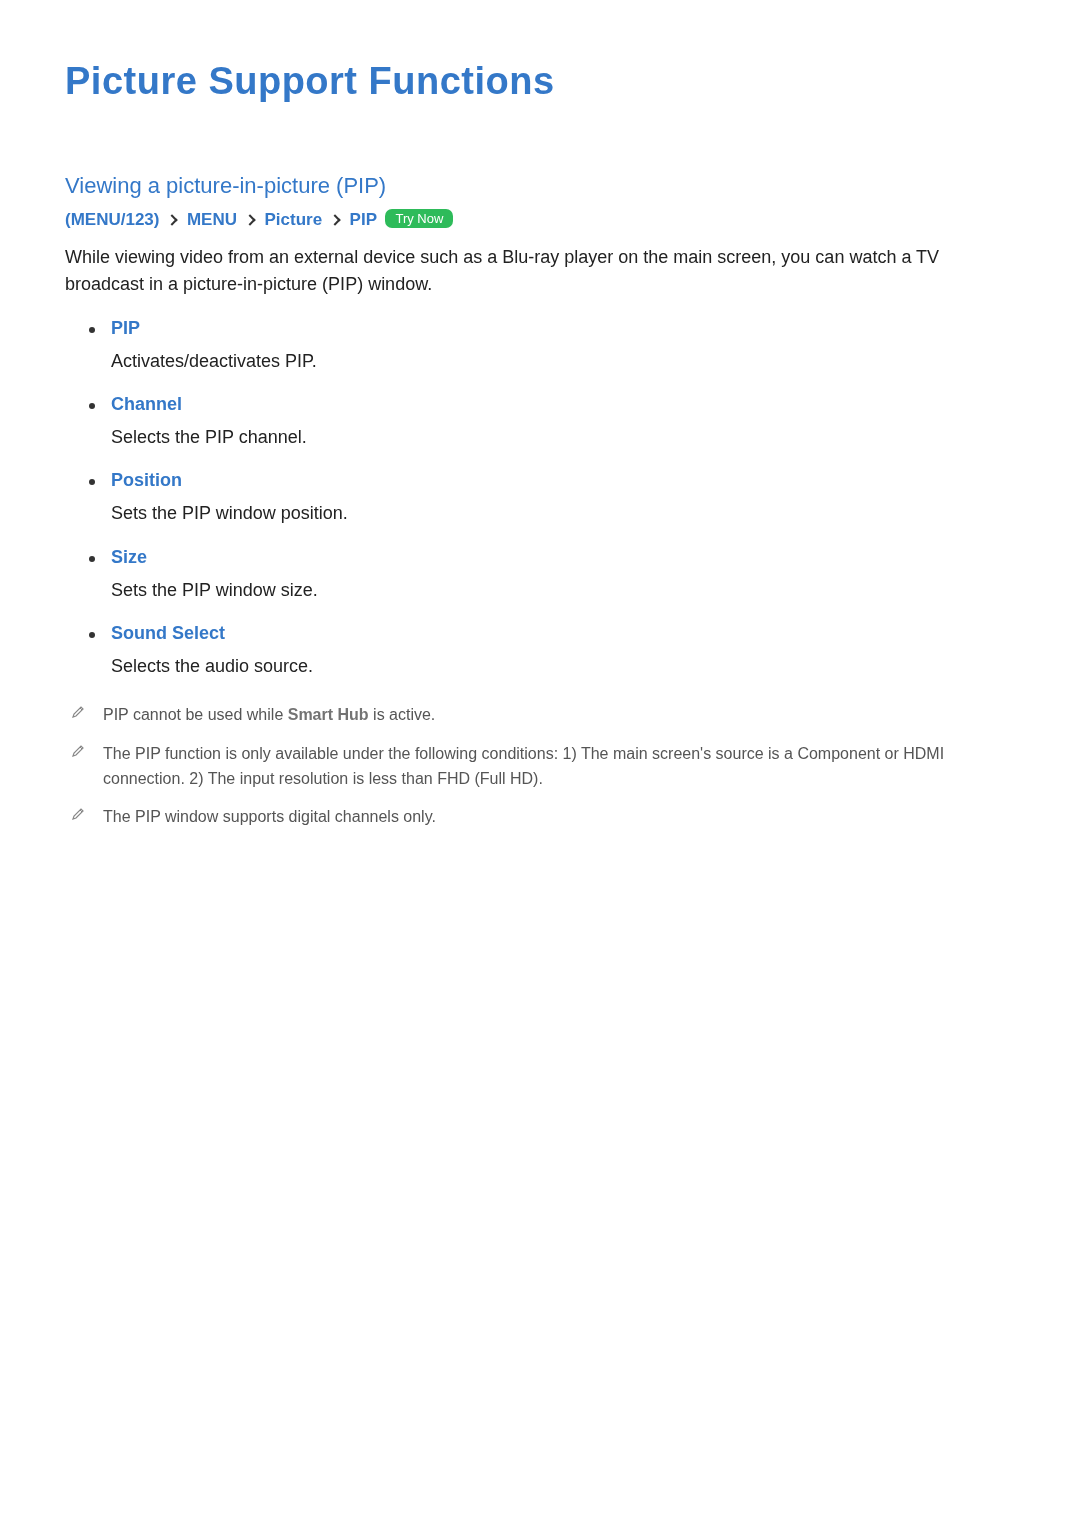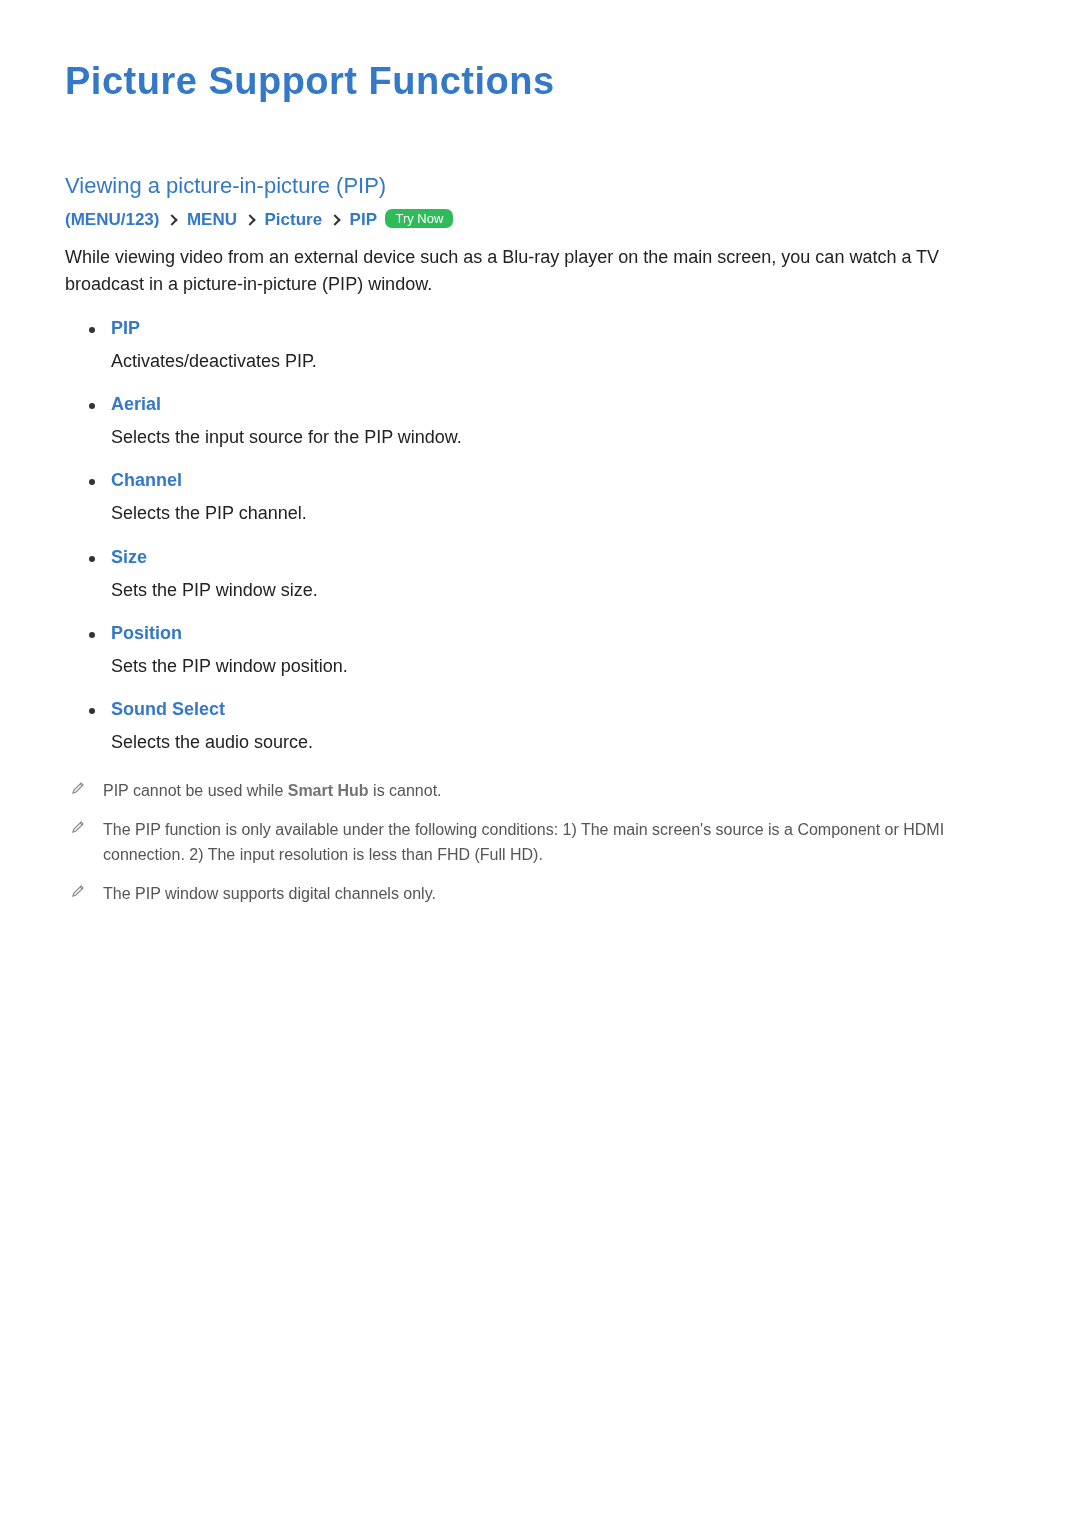--- a/index.html
+++ b/index.html
@@ -142,51 +142,47 @@
 </div>
 
 <p class="intro">While viewing video from an external device such as a Blu-ray player on the main screen, you can watch a TV broadcast in a picture-in-picture (PIP) window.</p>
 
 <ul class="setting-list">
   <li>
     <span class="setting-name">PIP</span>
     <span class="setting-desc">Activates/deactivates PIP.</span>
   </li>
   <li>
-    <span class="setting-name">Aerial</span>
-    <span class="setting-desc">Selects the input source for the PIP window.</span>
-  </li>
-  <li>
     <span class="setting-name">Channel</span>
     <span class="setting-desc">Selects the PIP channel.</span>
   </li>
   <li>
+    <span class="setting-name">Position</span>
+    <span class="setting-desc">Sets the PIP window position.</span>
+  </li>
+  <li>
     <span class="setting-name">Size</span>
     <span class="setting-desc">Sets the PIP window size.</span>
-  </li>
-  <li>
-    <span class="setting-name">Position</span>
-    <span class="setting-desc">Sets the PIP window position.</span>
   </li>
   <li>
     <span class="setting-name">Sound Select</span>
     <span class="setting-desc">Selects the audio source.</span>
   </li>
 </ul>
 
 <div class="notes">
   <div class="note-row">
     <span class="note-icon">
       <svg width="14" height="14" viewBox="0 0 14 14">
           <path d="M2 12 L3 9 L10 2 L12 4 L5 11 L2 12 Z" fill="none" stroke="#888" stroke-width="1.2"></path>
           <line x1="9" y1="3" x2="11" y2="5" stroke="#888" stroke-width="1"></line>
         </svg>
     </span>
     <span class="note-text">
-      <span>PIP cannot be used while </span><strong>Smart Hub</strong><span> is cannot.</span>
+      <span>PIP cannot be used while </span><strong>Smart Hub</strong><span> is active.</span>
     </span>
   </div>
   <div class="note-row">
     <span class="note-icon">
       <svg width="14" height="14" viewBox="0 0 14 14">
           <path d="M2 12 L3 9 L10 2 L12 4 L5 11 L2 12 Z" fill="none" stroke="#888" stroke-width="1.2"></path>
           <line x1="9" y1="3" x2="11" y2="5" stroke="#888" stroke-width="1"></line>
         </svg>
     </span>
     <span class="note-text">The PIP function is only available under the following conditions: 1) The main screen's source is a Component or HDMI connection. 2) The input resolution is less than FHD (Full HD).</span>

